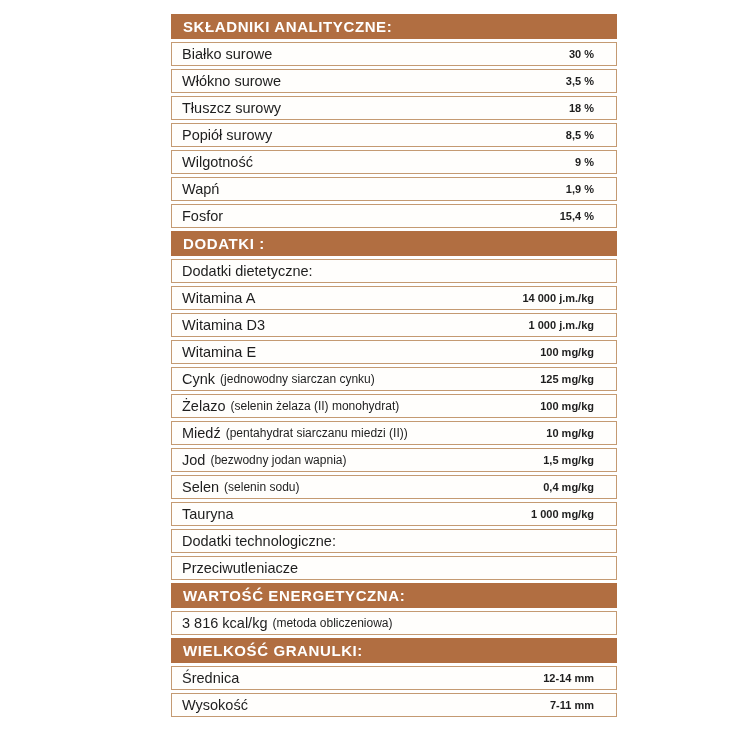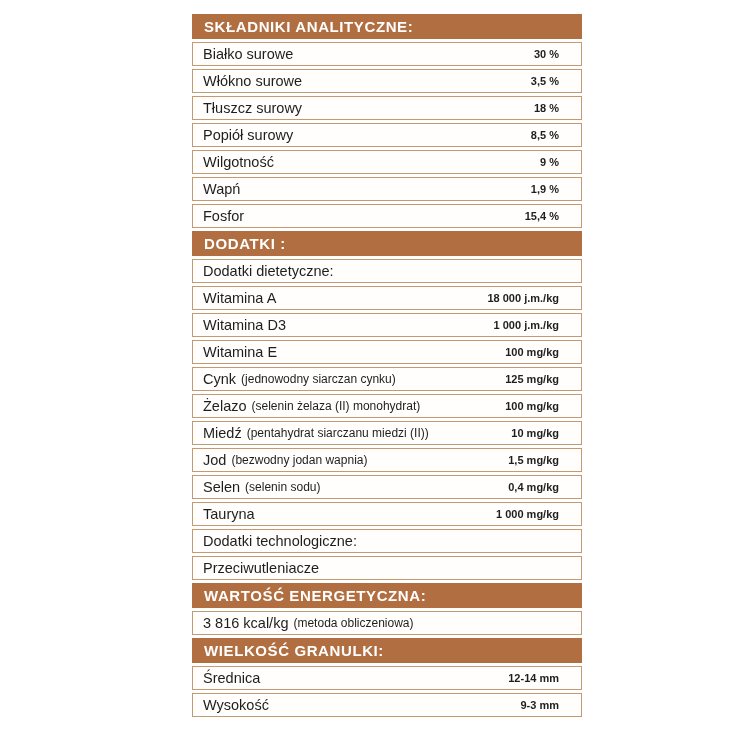--- a/index.html
+++ b/index.html
@@ -1,18 +1,18 @@
 <!DOCTYPE html>
 <html><head>
 <meta charset="utf-8">
 <style>
   * { margin:0; padding:0; box-sizing:border-box; }
   html,body { width:750px; height:750px; background:#ffffff; overflow:hidden;
               font-family:"Liberation Sans","DejaVu Sans",sans-serif; }
-  .spec-table { position:absolute; left:192px; top:14px; width:390px;
+  .spec-table { position:absolute; left:171px; top:14px; width:446px;
                 display:flex; flex-direction:column; gap:3px;justify-content:flex-end; }
   .section-header { background:var(--header-bg,#b16e41); color:#ffffff;
                     height:25px; line-height:25px; padding-left:12px;
                     font-size:15px; font-weight:bold; letter-spacing:0.6px;
                     flex:0 0 auto; }
   .row { background:#fffefc; border:1.5px solid #c49a72; height:24px;
          display:flex; align-items:center; padding:0 22px 0 10px;
          color:#1e1e1e; flex:0 0 auto; }
   .row-label { font-size:14.5px; font-weight:500; white-space:nowrap; }
   .row-detail { font-size:12px; font-weight:400; margin-left:5px; white-space:nowrap; }
@@ -50,21 +50,21 @@
     <div class="row">
       <span class="row-label">Fosfor</span>
       <span class="row-value">15,4 %</span>
     </div>
     <div class="section-header">DODATKI :</div>
     <div class="row">
       <span class="row-label">Dodatki dietetyczne:</span>
     </div>
     <div class="row">
       <span class="row-label">Witamina A</span>
-      <span class="row-value">18 000 j.m./kg</span>
+      <span class="row-value">14 000 j.m./kg</span>
     </div>
     <div class="row">
       <span class="row-label">Witamina D3</span>
       <span class="row-value">1 000 j.m./kg</span>
     </div>
     <div class="row">
       <span class="row-label">Witamina E</span>
       <span class="row-value">100 mg/kg</span>
     </div>
     <div class="row">
@@ -107,15 +107,15 @@
       <span class="row-label">3 816 kcal/kg</span>
       <span class="row-detail">(metoda obliczeniowa)</span>
     </div>
     <div class="section-header">WIELKOŚĆ GRANULKI:</div>
     <div class="row">
       <span class="row-label">Średnica</span>
       <span class="row-value">12-14 mm</span>
     </div>
     <div class="row">
       <span class="row-label">Wysokość</span>
-      <span class="row-value">9-3 mm</span>
+      <span class="row-value">7-11 mm</span>
     </div>
   </div>
 
 </body></html>

